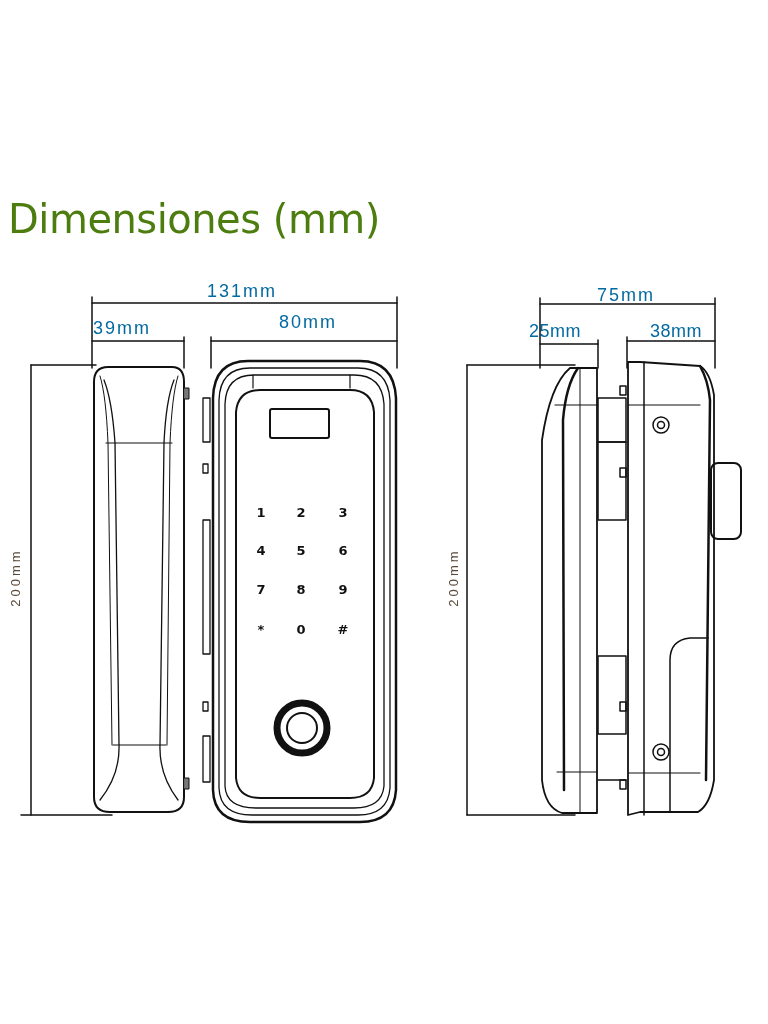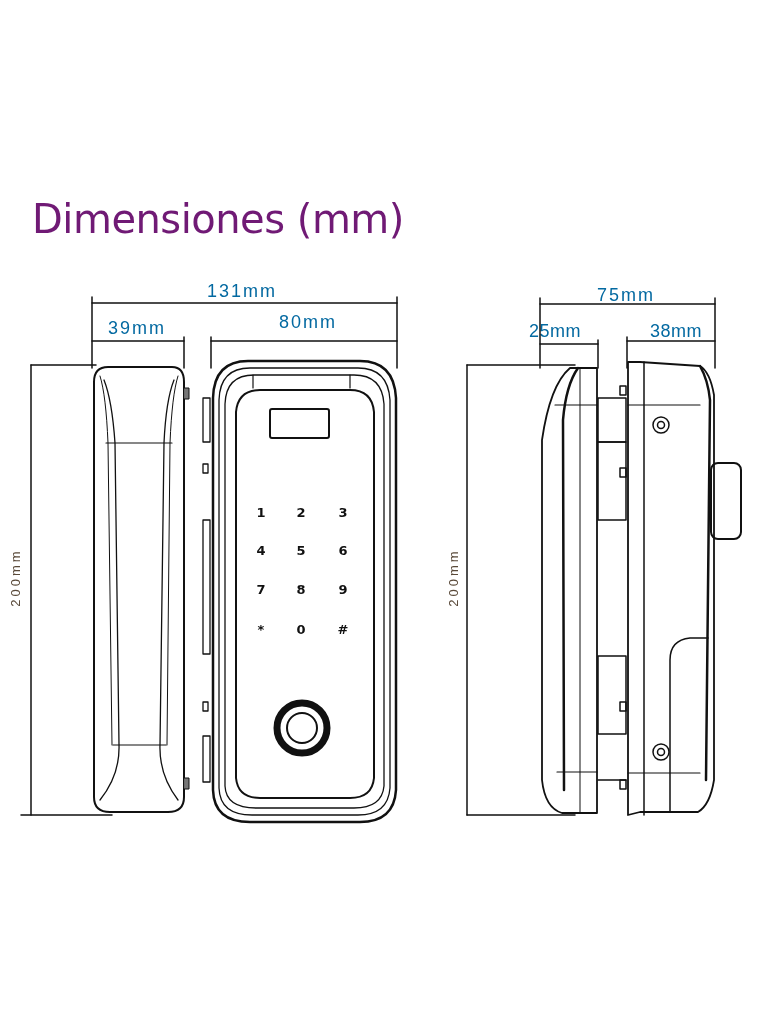--- a/index.html
+++ b/index.html
@@ -1,29 +1,29 @@
 <!DOCTYPE html>
 <html><head>
   <meta charset="utf-8">
   <style>
     html, body { margin: 0; padding: 0; background: #ffffff; }
     body { width: 768px; height: 1024px; position: relative; overflow: hidden; font-family: "DejaVu Sans", sans-serif; }
-    .title { position: absolute; left: 32px; top: 196px; font-family: "DejaVu Sans", sans-serif; font-size: 40px; color: #701a75; letter-spacing: -0.5px; font-weight: normal; }
+    .title { position: absolute; left: 8px; top: 196px; font-family: "DejaVu Sans", sans-serif; font-size: 40px; color: #4d7c0f; letter-spacing: -0.5px; font-weight: normal; }
     .dim { position: absolute; font-family: "Liberation Sans", sans-serif; font-size: 18px; color: #0369a1; letter-spacing: 2px; white-space: nowrap; }
     .dim-v { position: absolute; font-family: "Liberation Sans", sans-serif; font-size: 13px; color: #5a4a3a; letter-spacing: 3px; white-space: nowrap; transform: rotate(-90deg); transform-origin: center center; }
     svg.drawing { position: absolute; left: 0; top: 0; }
     .key { position: absolute; font-family: "DejaVu Sans", sans-serif; font-weight: bold; font-size: 13px; color: #111; width: 20px; text-align: center; }
   </style>
 </head>
 <body>
 
 <div class="title">Dimensiones (mm)</div>
 
 <div class="dim" style="left:207px; top:281px;">131mm</div>
-<div class="dim" style="left:108px; top:318px;">39mm</div>
+<div class="dim" style="left:93px; top:318px;">39mm</div>
 <div class="dim" style="left:279px; top:312px;">80mm</div>
 <div class="dim-v" style="left:-14px; top:570px;">200mm</div>
 
 <div class="dim" style="left:597px; top:285px;text-align:center;">75mm</div>
 <div class="dim" style="left:529px; top:321px; letter-spacing:0.5px;">25mm</div>
 <div class="dim" style="left:650px; top:321px; letter-spacing:0.5px;text-align:center;">38mm</div>
 <div class="dim-v" style="left:424px; top:570px;">200mm</div>
 
 <svg class="drawing" width="768" height="1024" viewBox="0 0 768 1024">
   <g fill="none" stroke="#111" stroke-linecap="round" stroke-linejoin="round">

